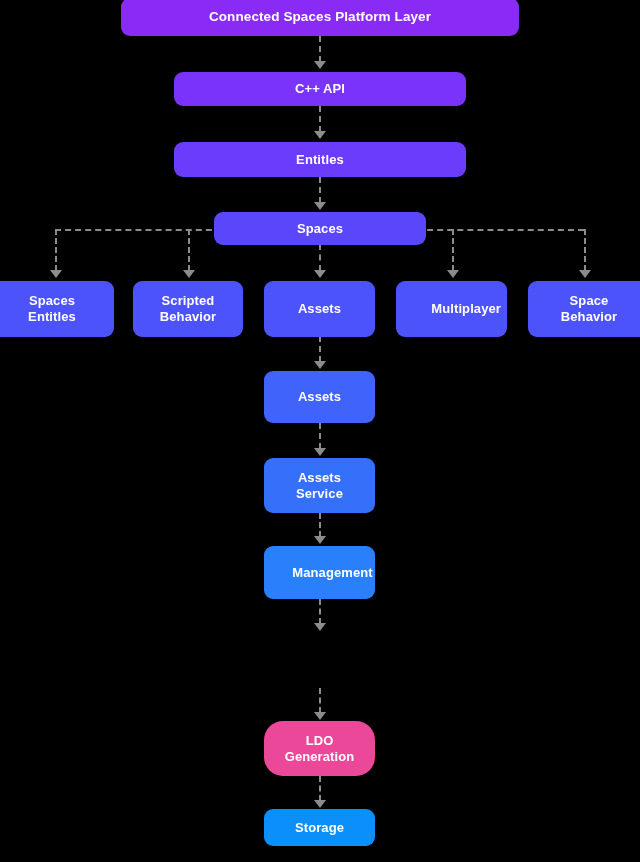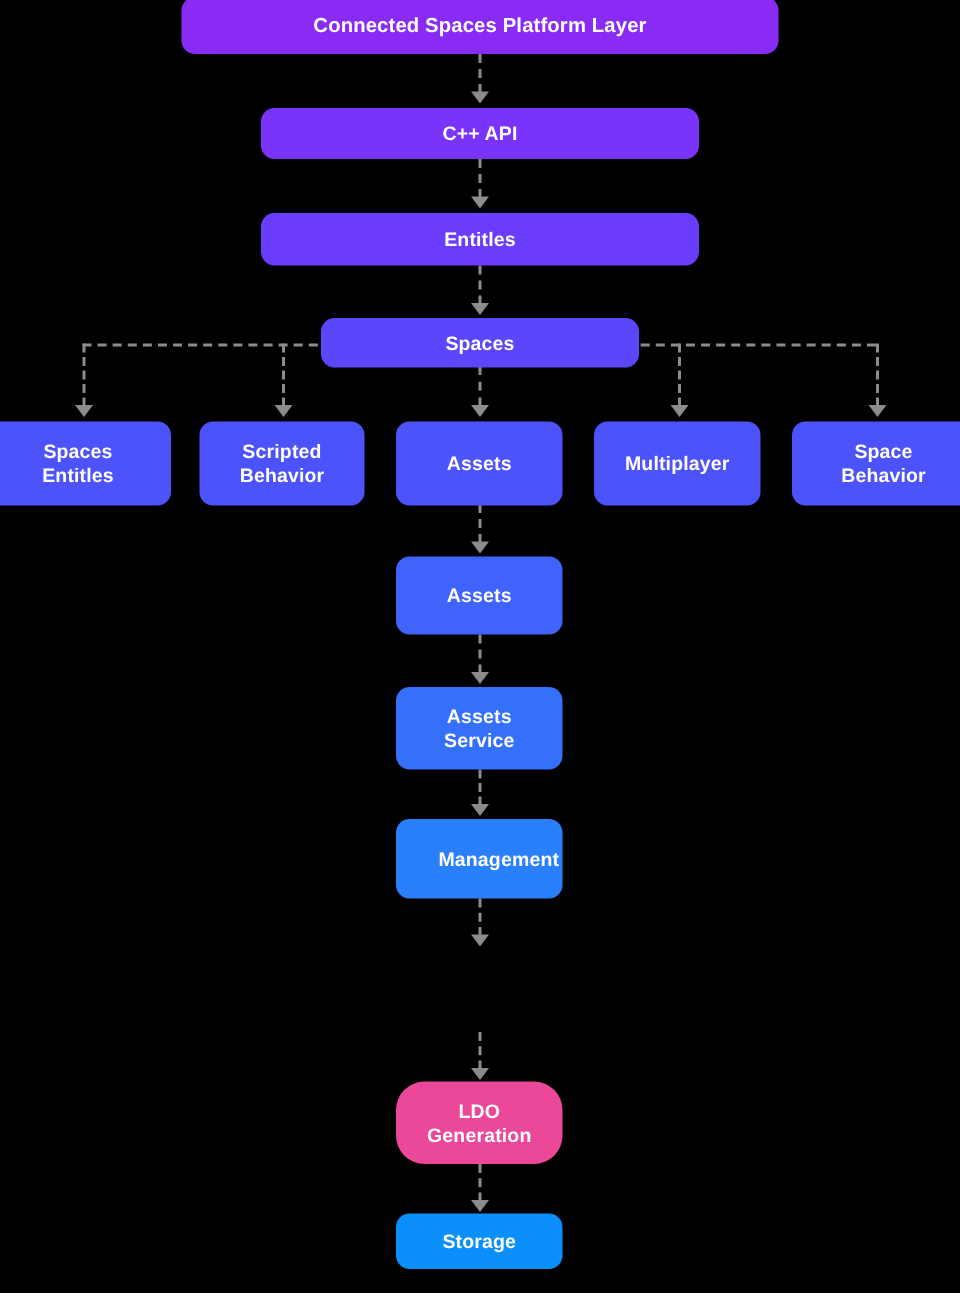--- a/index.html
+++ b/index.html
@@ -133,21 +133,21 @@
 
   <div class="node n-branch" style="left:133px; top:281px; width:110px; height:56px; background:#4d53fb;">
     <span class="label">Scripted
 Behavior</span>
   </div>
 
   <div class="node n-branch" style="left:264px; top:281px; width:111px; height:56px; background:#4d53fb;">
     <span class="label">Assets</span>
   </div>
 
-  <div class="node n-branch" style="left:396px; top:281px; width:111px; height:56px; background:#4d53fb;">
+  <div class="node n-branch" style="left:396px; top:281px; width:111px; height:56px; background:#4d53fb;justify-content:flex-end;">
     <span class="label">Multiplayer</span>
   </div>
 
   <div class="node n-branch" style="left:528px; top:281px; width:122px; height:56px; background:#4d53fb;">
     <span class="label">Space
 Behavior</span>
   </div>
 
   <div class="node n-chain" style="left:264px; top:371px; width:111px; height:52px; background:#3f63fb;">
     <span class="label">Assets</span>

